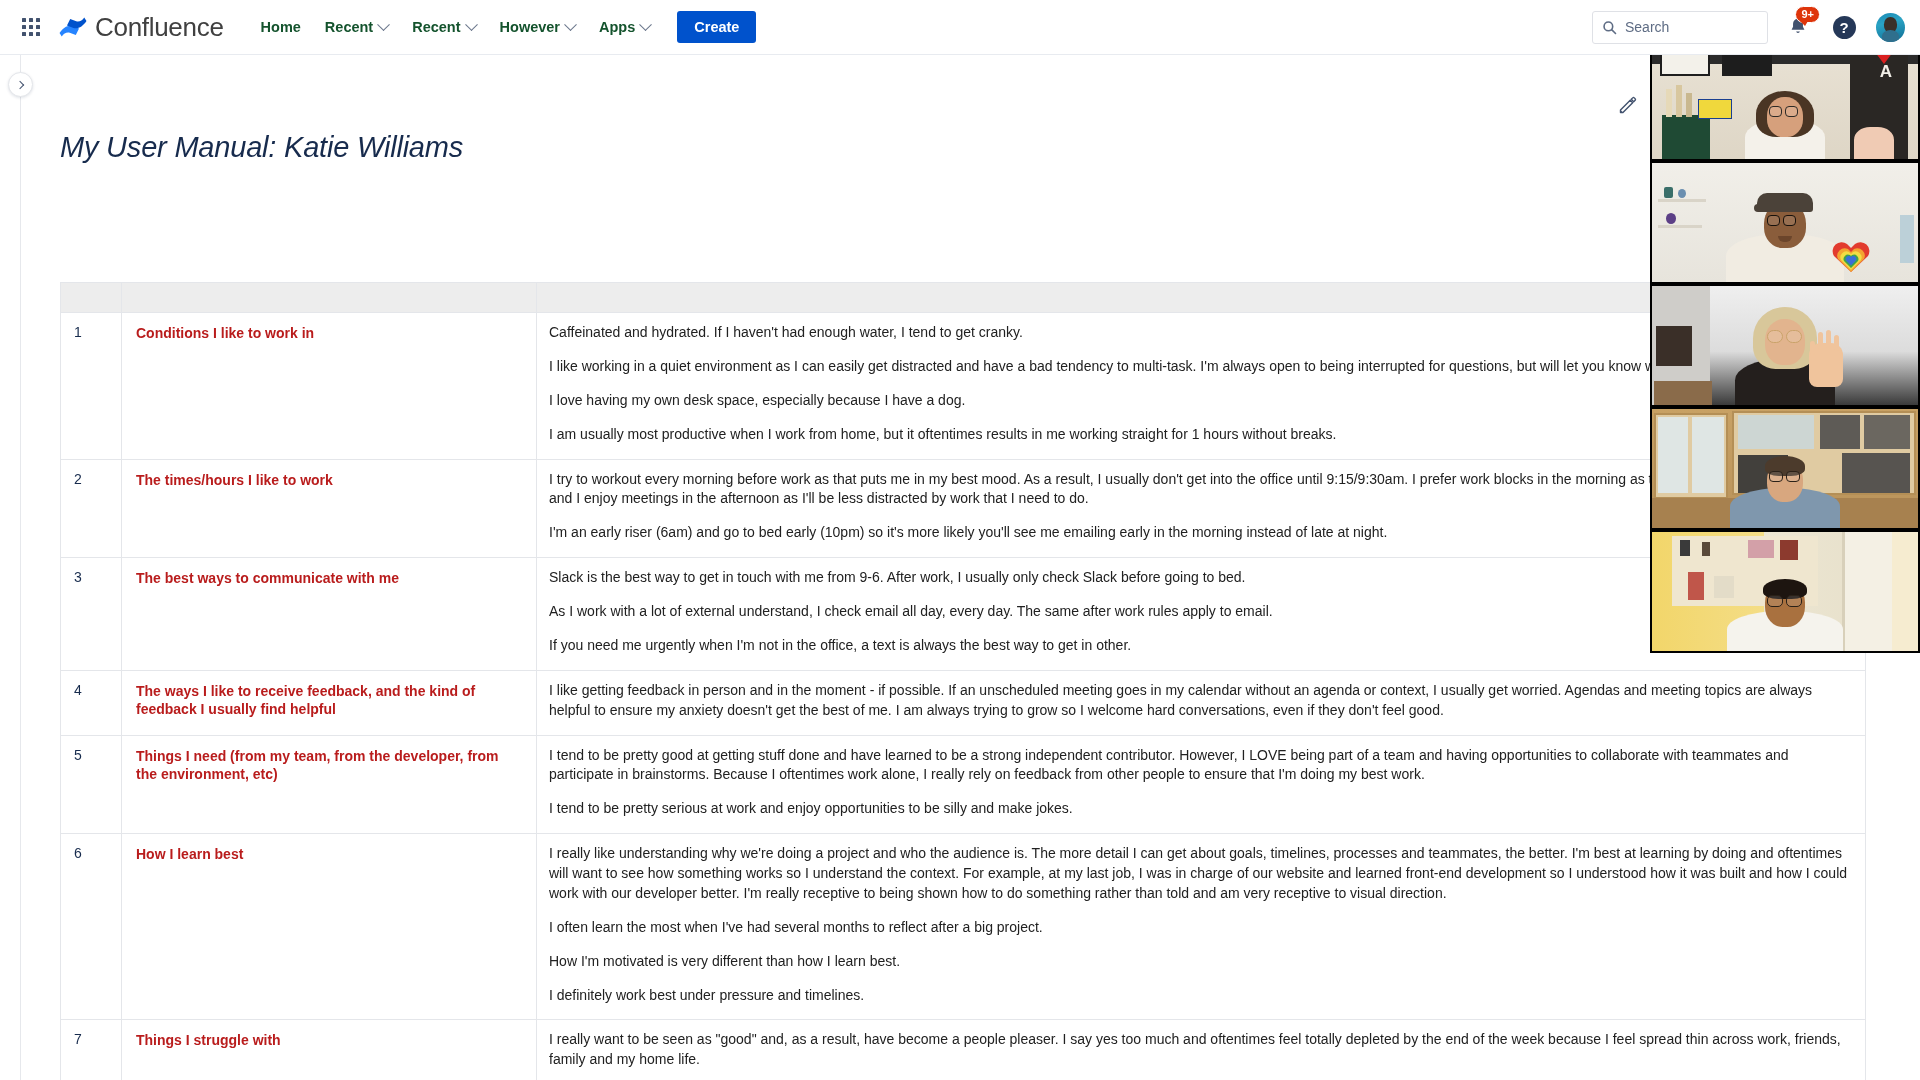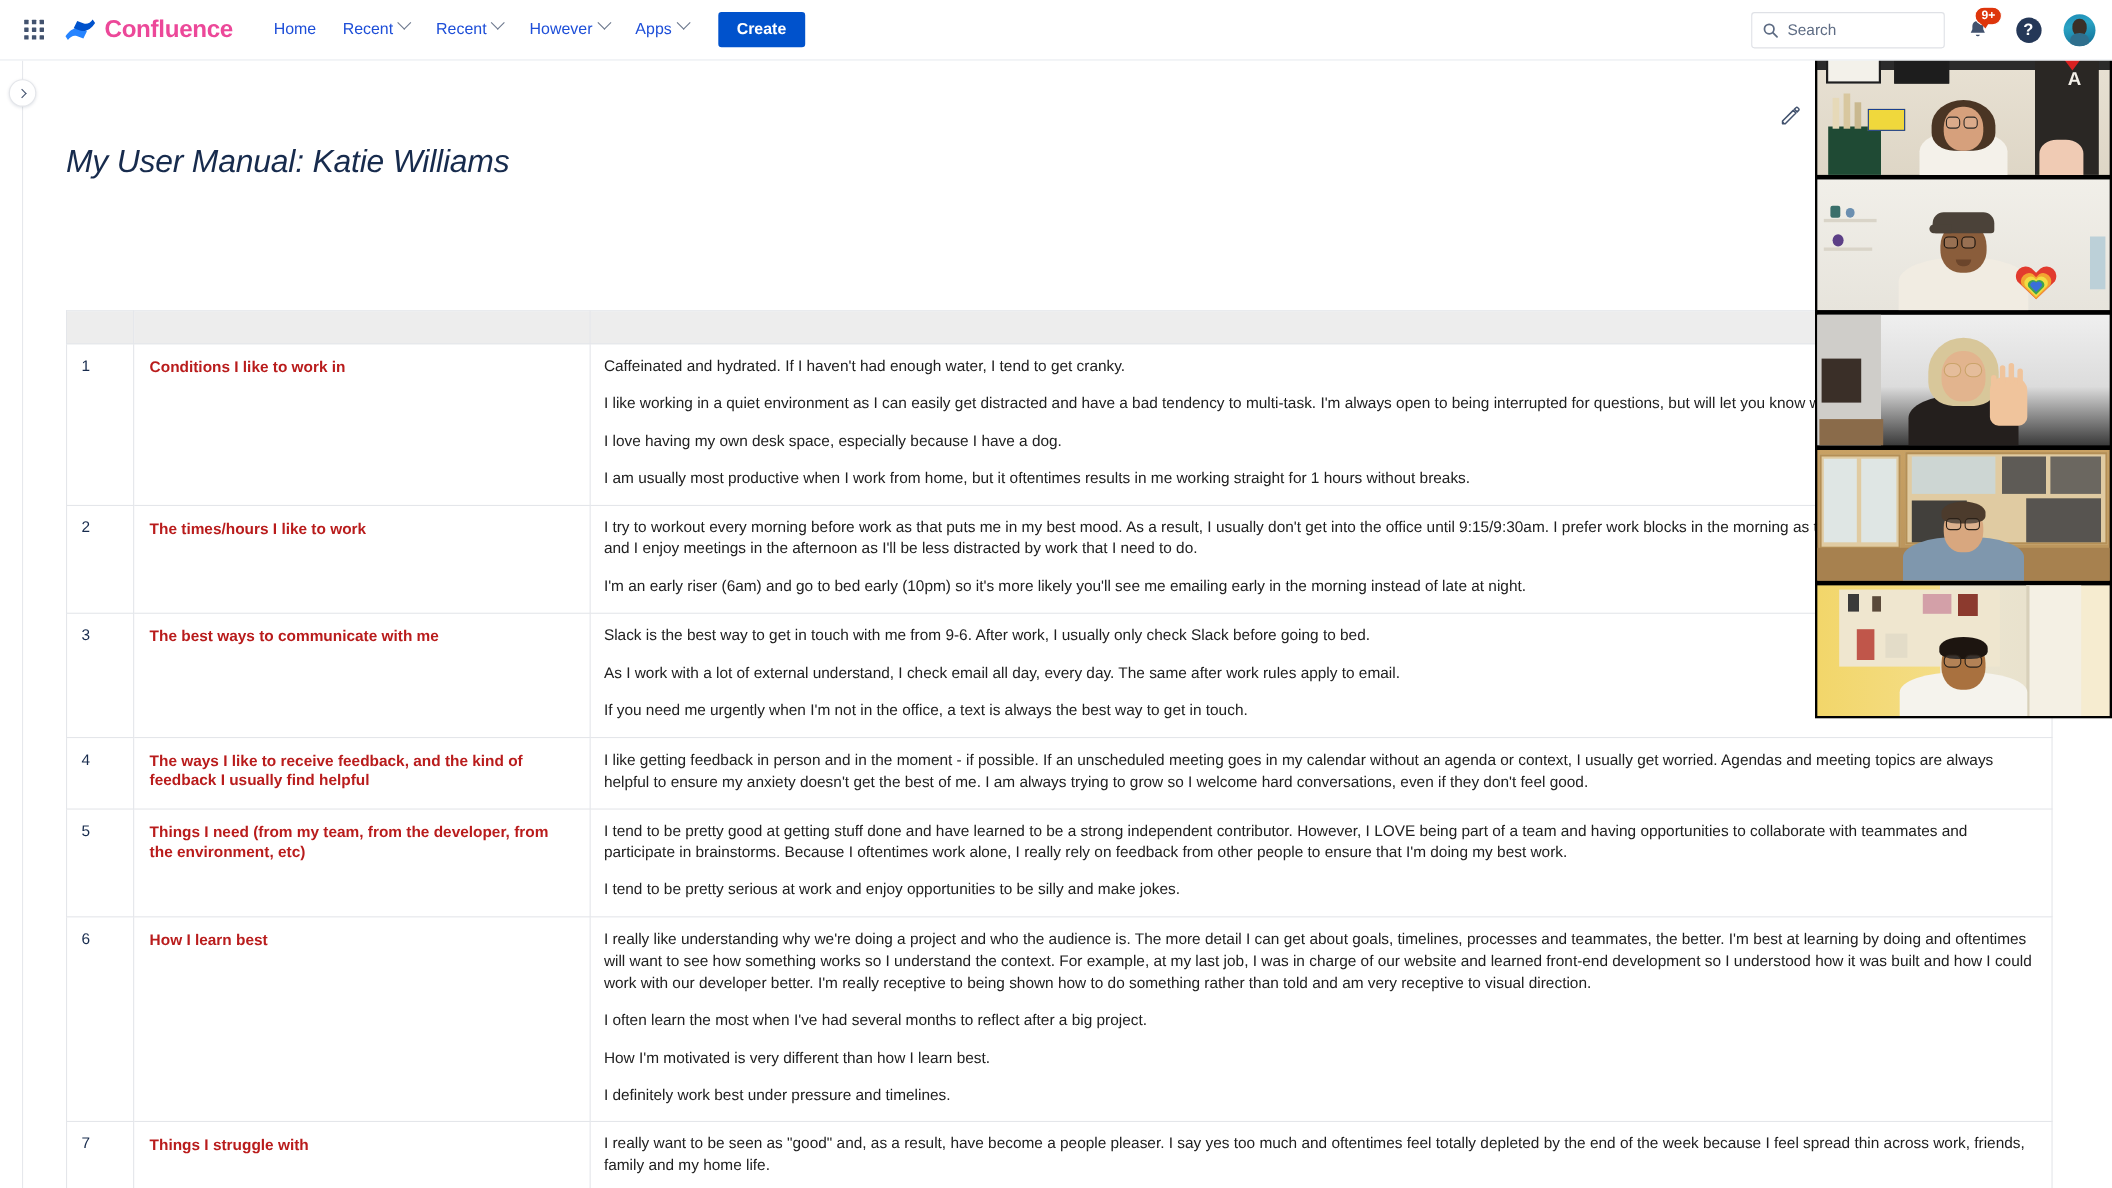--- a/index.html
+++ b/index.html
@@ -26,28 +26,28 @@
     width: 34px; height: 34px;
     display: flex; align-items: center; justify-content: center;
     border-radius: 3px; cursor: pointer;
   }
   .grid-dots { display: grid; grid-template-columns: repeat(3, 4px); grid-gap: 3px; }
   .grid-dots i { width: 4px; height: 4px; background: #42526e; display: block; border-radius: 0.5px; }
 
   .brand { display: flex; align-items: center; margin-left: 10px; cursor: pointer; }
   .brand-mark { width: 30px; height: 26px; margin-right: 7px; }
   .brand-text {
-    font-size: 22px; font-weight: 700; color: #ec4899;
+    font-size: 26px; font-weight: 400; color: #404040;
     letter-spacing: -0.3px;
   }
 
   .nav-items { display: flex; align-items: center; margin-left: 26px; height: 100%; }
   .nav-item {
-    display: flex; align-items: flex-start;
-    font-size: 14.5px; font-weight: 400; color: #1d4ed8;
+    display: flex; align-items: center;
+    font-size: 14.5px; font-weight: 700; color: #14532d;
     padding: 7px 11px; margin-right: 2px;
     border-radius: 3px; cursor: pointer; white-space: nowrap;
   }
   .caret {
     margin-left: 6px; width: 9px; height: 9px;
     border-right: 1.6px solid #6b778c; border-bottom: 1.6px solid #6b778c;
     transform: rotate(45deg) translate(-2px,-2px);
   }
   .create-btn {
     background: #0052cc; color: #ffffff;
@@ -380,21 +380,21 @@
             <p class="wrap">I try to workout every morning before work as that puts me in my best mood. As a result, I usually don't get into the office until 9:15/9:30am. I prefer work blocks in the morning as that's when I do my best work and I enjoy meetings in the afternoon as I'll be less distracted by work that I need to do.</p>
             <p>I'm an early riser (6am) and go to bed early (10pm) so it's more likely you'll see me emailing early in the morning instead of late at night.</p>
           </td>
         </tr>
         <tr>
           <td class="num">3</td>
           <td class="topic">The best ways to communicate with me</td>
           <td class="desc">
             <p>Slack is the best way to get in touch with me from 9-6. After work, I usually only check Slack before going to bed.</p>
             <p>As I work with a lot of external understand, I check email all day, every day. The same after work rules apply to email.</p>
-            <p>If you need me urgently when I'm not in the office, a text is always the best way to get in touch.</p>
+            <p>If you need me urgently when I'm not in the office, a text is always the best way to get in other.</p>
           </td>
         </tr>
         <tr>
           <td class="num">4</td>
           <td class="topic">The ways I like to receive feedback, and the kind of feedback I usually find helpful</td>
           <td class="desc">
             <p class="wrap">I like getting feedback in person and in the moment - if possible. If an unscheduled meeting goes in my calendar without an agenda or context, I usually get worried. Agendas and meeting topics are always helpful to ensure my anxiety doesn't get the best of me. I am always trying to grow so I welcome hard conversations, even if they don't feel good.</p>
           </td>
         </tr>
         <tr>

